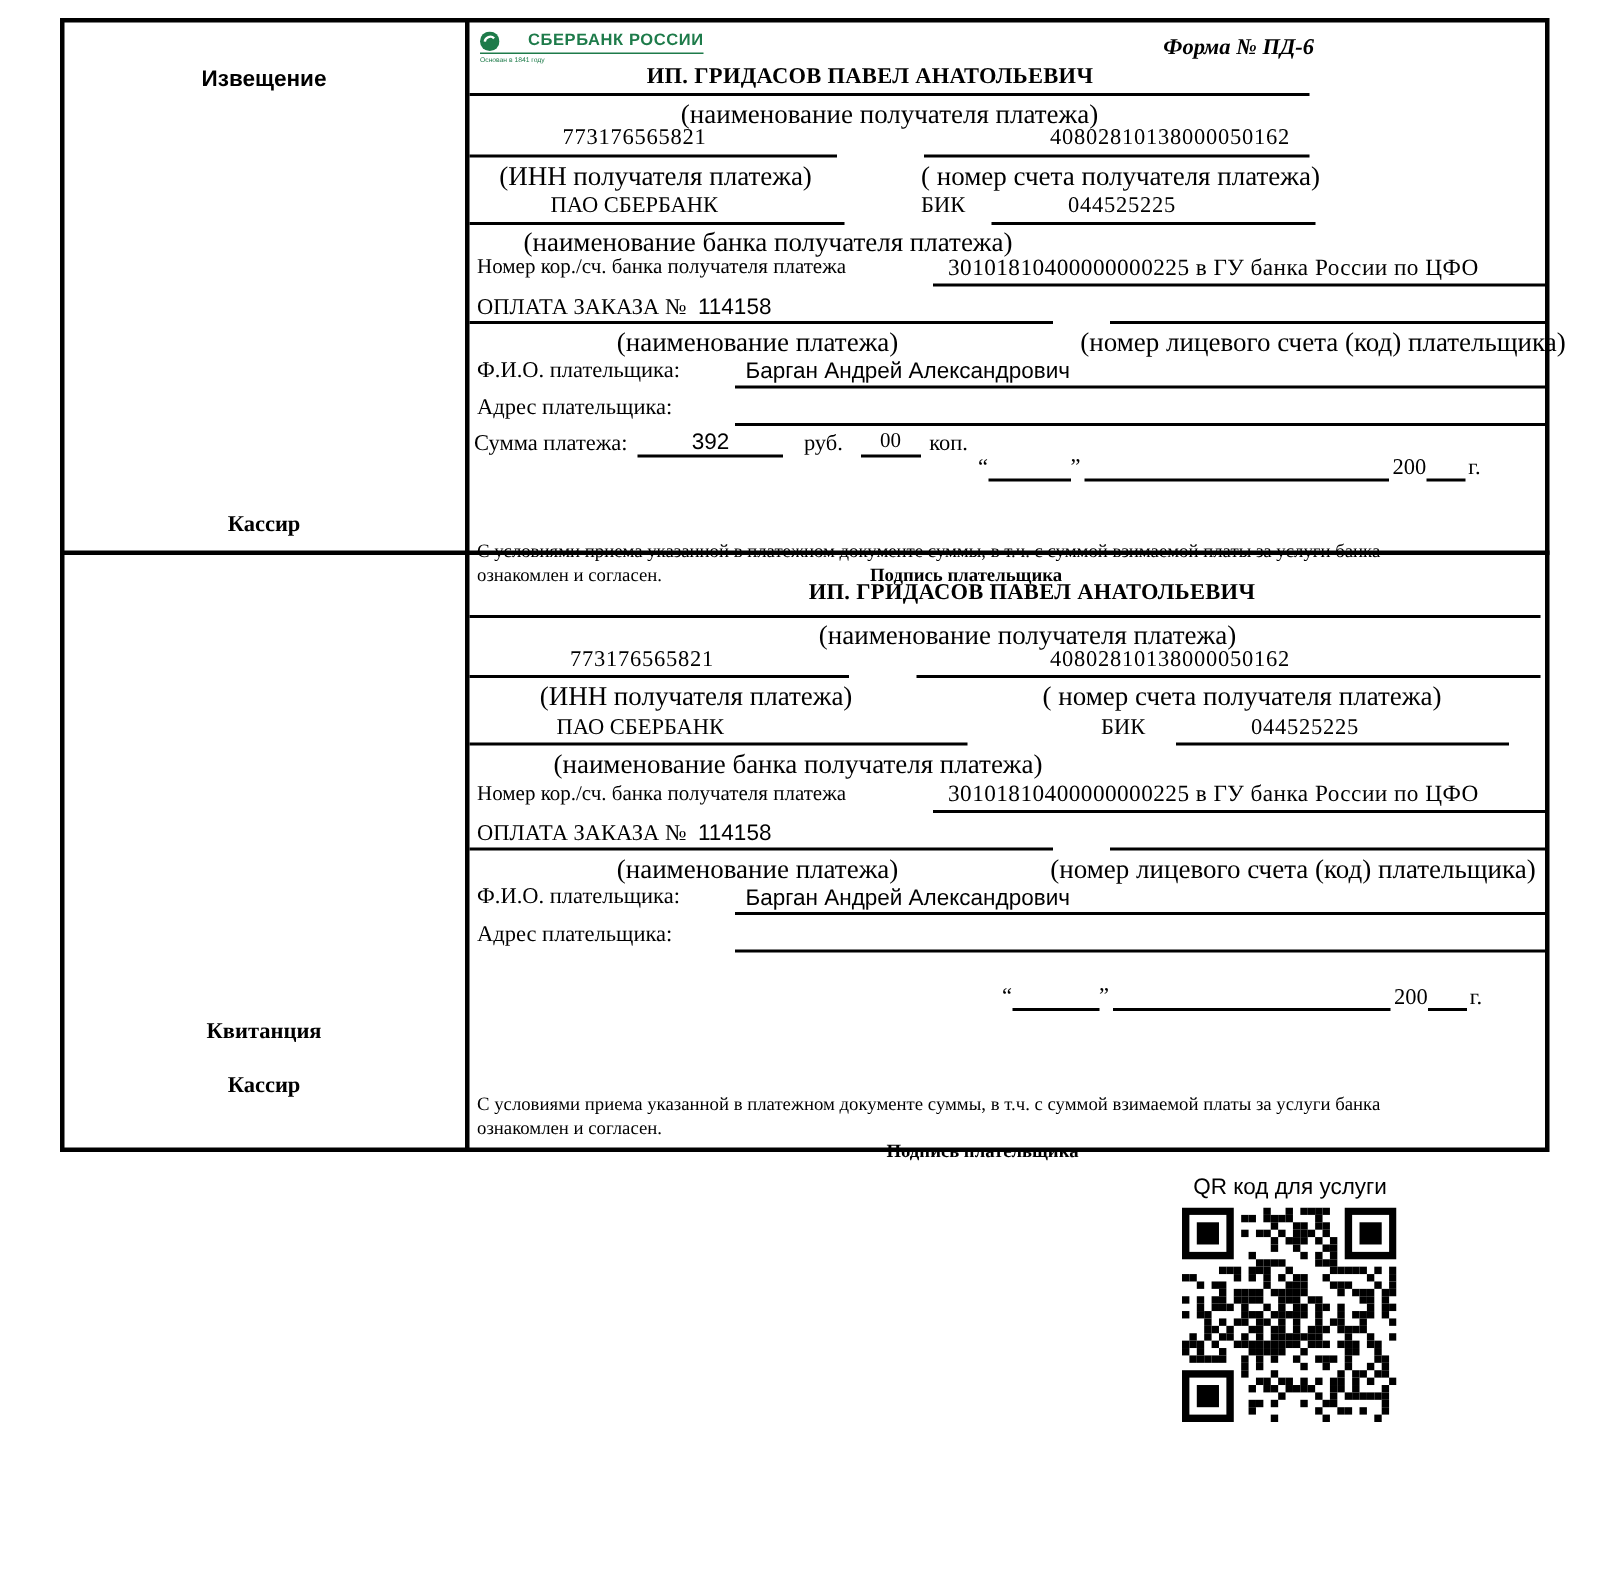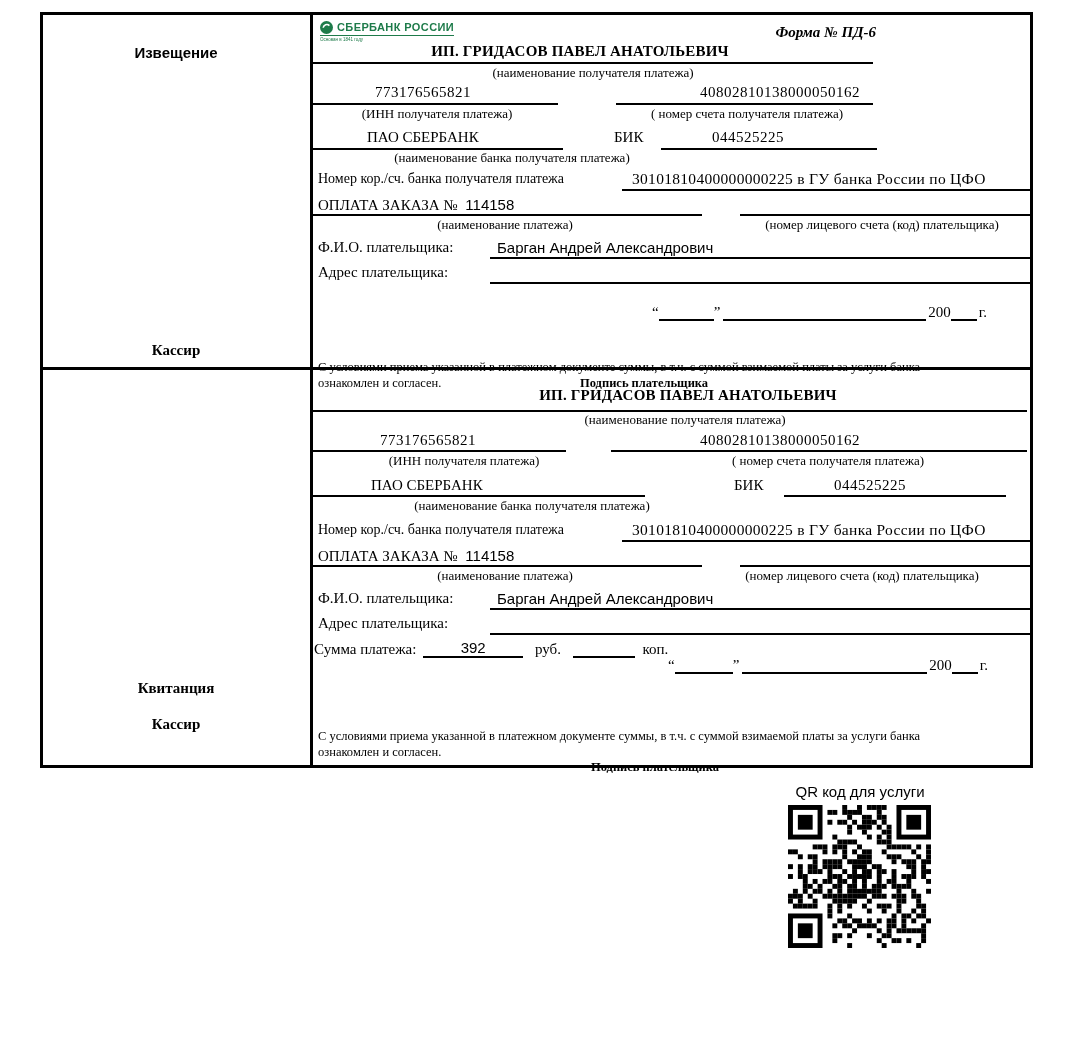--- a/index.html
+++ b/index.html
@@ -1,35 +1,35 @@
 <!DOCTYPE html>
 <html style="--green: #1e7b4a;"><head>
 <meta charset="utf-8">
 <style>
   html,body{margin:0;padding:0;background:#fff;}
   .page{position:relative;width:1073px;height:1050px;background:#fff;overflow:hidden;
         font-family:"Liberation Serif",serif;color:#000;}
   .abs{position:absolute;white-space:nowrap;line-height:1.15;}
   .t{font-size:15px;}
   .t2{font-size:14px;}
-  .lbl{font-size:13px;}
+  .lbl{font-size:18px;}
   .sm{font-size:12.5px;margin-top:32px;}
   .b{font-weight:bold;}
   .i{font-style:italic;}
   .sans{font-family:"Liberation Sans",sans-serif;}
   .ctr{transform:translateX(-50%);}
   .num{letter-spacing:.5px;}
   .rule{position:absolute;height:2px;background:#000;}
   .frame{position:absolute;left:40px;top:12px;width:993px;height:756px;
          border:3px solid #000;box-sizing:border-box;}
   .vdiv{position:absolute;left:310px;top:12px;width:3px;height:756px;background:#000;}
   .hdiv{position:absolute;left:40px;top:367px;width:993px;height:3px;background:#000;}
   .ulbox{display:inline-block;border-bottom:2px solid #000;height:17px;
          text-align:center;vertical-align:bottom;line-height:17px;}
-  .logo-row{display:flex;align-items:center;gap:4px;border-bottom:1.5px solid var(--green,#1e7b4a);
+  .logo-row{display:flex;align-items:center;gap:19px;border-bottom:1.5px solid var(--green,#1e7b4a);
             padding-bottom:1px;}
   .logo-text{font-family:"Liberation Sans",sans-serif;font-weight:bold;font-size:11px;
              letter-spacing:.4px;color:var(--green,#1e7b4a);}
   .logo-tag{font-family:"Liberation Sans",sans-serif;font-size:4.5px;color:var(--green,#1e7b4a);
             margin-top:1px;}
 </style>
 </head>
 <body>
 
 <div class="page">
@@ -85,20 +85,27 @@
   <div class="abs lbl ctr" style="left:505px;top:218px">(наименование платежа)</div>
   <div class="abs lbl ctr" style="left:882px;top:218px">(номер лицевого счета (код) плательщика)</div>
 
   <div class="abs t" style="left:318px;top:239px">Ф.И.О. плательщика:</div>
   <div class="abs t sans" style="left:497px;top:239px">Барган Андрей Александрович</div>
   <div class="rule" style="left:490px;top:257px;width:541px"></div>
 
   <div class="abs t" style="left:318px;top:264px">Адрес плательщика:</div>
   <div class="rule" style="left:490px;top:282px;width:541px"></div>
 
+  <div class="abs t" style="left:316px;top:286px">
+    <span>Сумма платежа:</span>
+    <span class="ulbox sans" style="width:97px;margin-left:3px">392</span>
+    <span style="margin-left:10px">руб.</span>
+    <span class="ulbox" style="width:40px;margin-left:8px;font-size:14px">00</span>
+    <span style="margin-left:2px">коп.</span>
+  </div>
 
   <div class="abs t" style="left:652px;top:302px">
     <span>“</span><span class="ulbox" style="width:55px"></span><span>”</span><span class="ulbox" style="width:203px;margin-left:3px"></span><span style="margin-left:2px">200</span><span class="ulbox" style="width:26px"></span><span style="margin-left:2px">г.</span>
   </div>
 
   <div class="abs sm" style="left:318px;top:328px">С условиями приема указанной в платежном документе суммы, в т.ч. с суммой взимаемой платы за услуги банка</div>
   <div class="abs sm" style="left:318px;top:344px">ознакомлен и согласен.</div>
   <div class="abs sm b" style="left:580px;top:344px">Подпись плательщика</div>
 
   <div class="abs t b ctr" style="left:176px;top:680px">Квитанция</div>
@@ -135,27 +142,20 @@
   <div class="abs lbl ctr" style="left:505px;top:569px">(наименование платежа)</div>
   <div class="abs lbl ctr" style="left:862px;top:569px">(номер лицевого счета (код) плательщика)</div>
 
   <div class="abs t" style="left:318px;top:590px">Ф.И.О. плательщика:</div>
   <div class="abs t sans" style="left:497px;top:590px">Барган Андрей Александрович</div>
   <div class="rule" style="left:490px;top:608px;width:541px"></div>
 
   <div class="abs t" style="left:318px;top:615px">Адрес плательщика:</div>
   <div class="rule" style="left:490px;top:633px;width:541px"></div>
 
-  <div class="abs t" style="left:314px;top:639px">
-    <span>Сумма платежа:</span>
-    <span class="ulbox sans" style="width:100px;margin-left:3px">392</span>
-    <span style="margin-left:8px">руб.</span>
-    <span class="ulbox" style="width:62px;margin-left:8px"></span>
-    <span style="margin-left:4px">коп.</span>
-  </div>
 
   <div class="abs t" style="left:668px;top:655px">
     <span>“</span><span class="ulbox" style="width:58px"></span><span>”</span><span class="ulbox" style="width:185px;margin-left:3px"></span><span style="margin-left:2px">200</span><span class="ulbox" style="width:26px"></span><span style="margin-left:2px">г.</span>
   </div>
 
   <div class="abs sm" style="left:318px;top:697px">С условиями приема указанной в платежном документе суммы, в т.ч. с суммой взимаемой платы за услуги банка</div>
   <div class="abs sm" style="left:318px;top:713px">ознакомлен и согласен.</div>
   <div class="abs sm b ctr" style="left:655px;top:728px">Подпись плательщика</div>
 
   <div class="abs sans ctr" style="left:860px;top:783px;font-size:15px">QR код для услуги</div>

